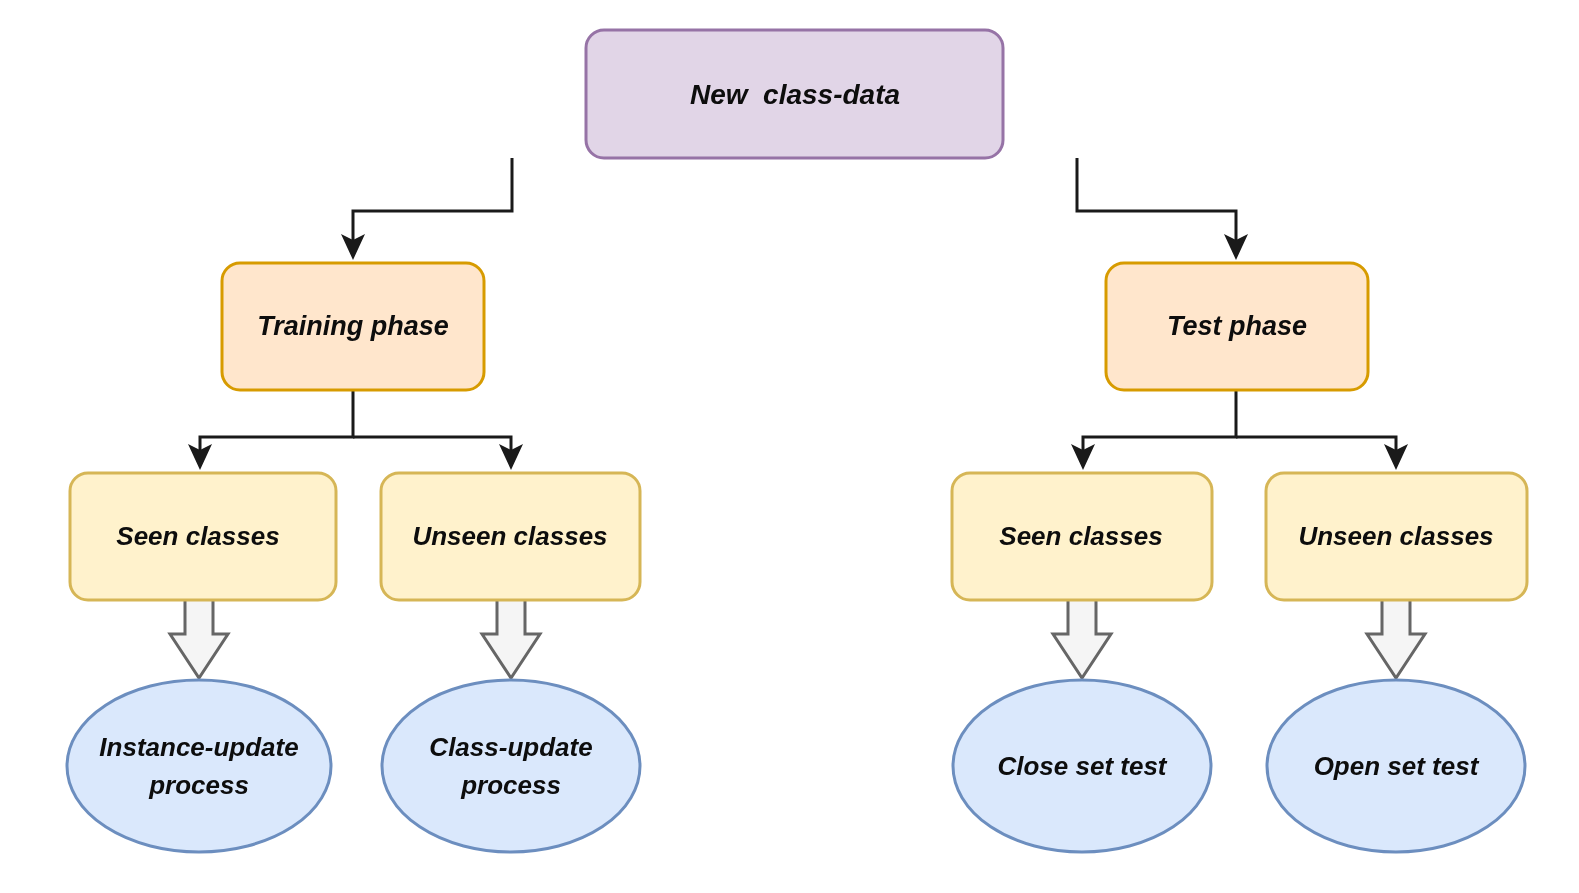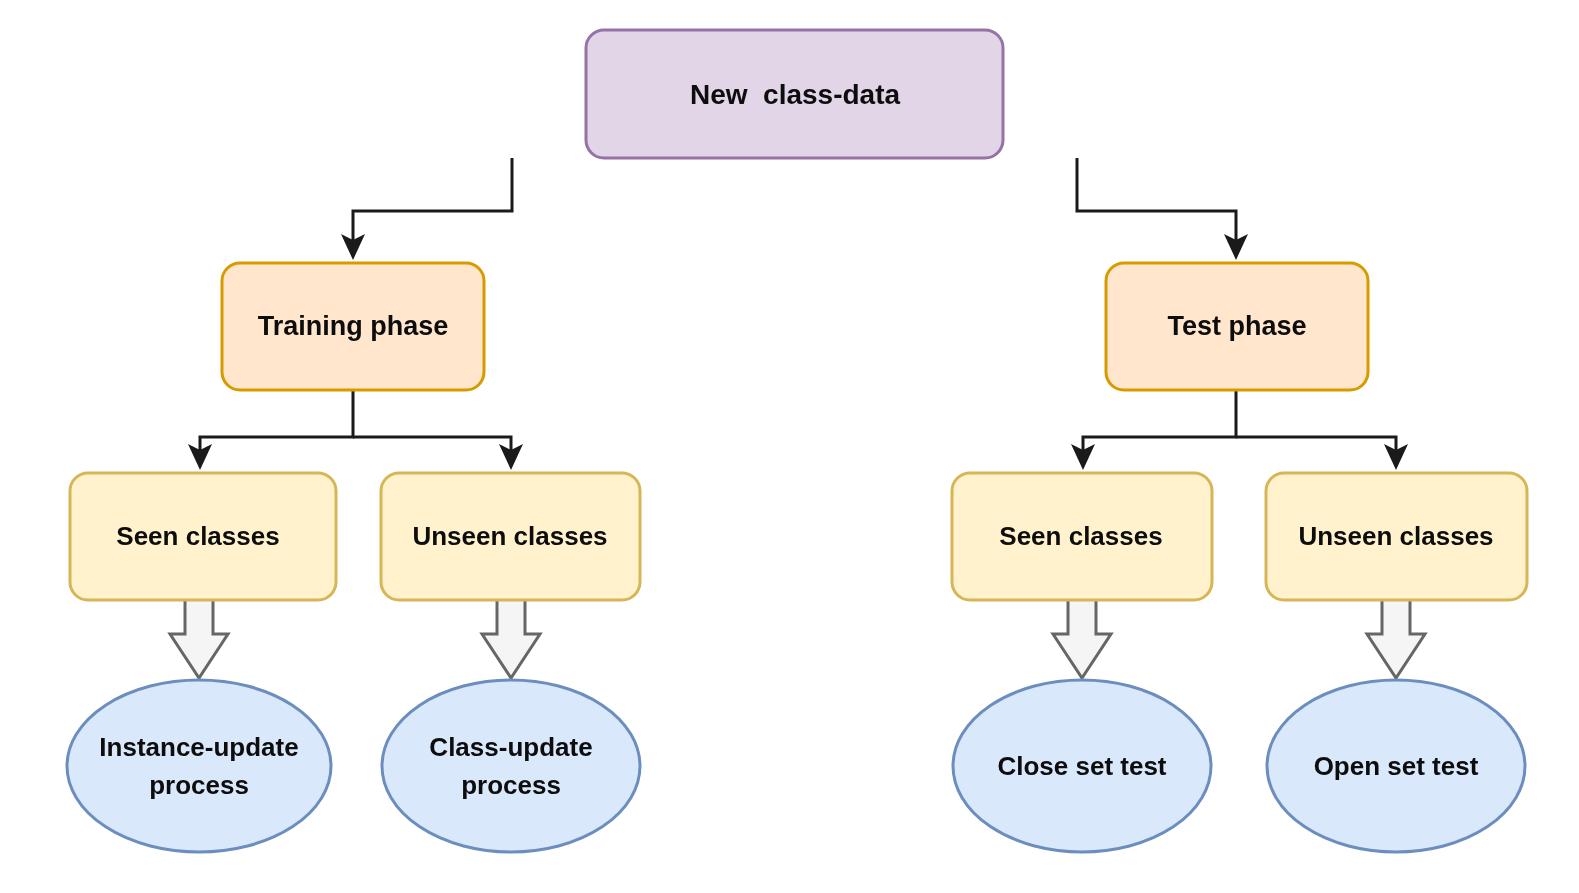--- a/index.html
+++ b/index.html
@@ -12,20 +12,21 @@
     width: 1579px;
     height: 893px;
     overflow: hidden;
     font-family: "Liberation Sans", sans-serif;
   }
   #diagram-root {
     position: relative;
     width: 1579px;
     height: 893px;
     background: #ffffff;
+    font-style: italic;
   }
   svg.flow-canvas {
     position: absolute;
     left: 0;
     top: 0;
     width: 1579px;
     height: 893px;
     display: block;
   }
   .node-label {

